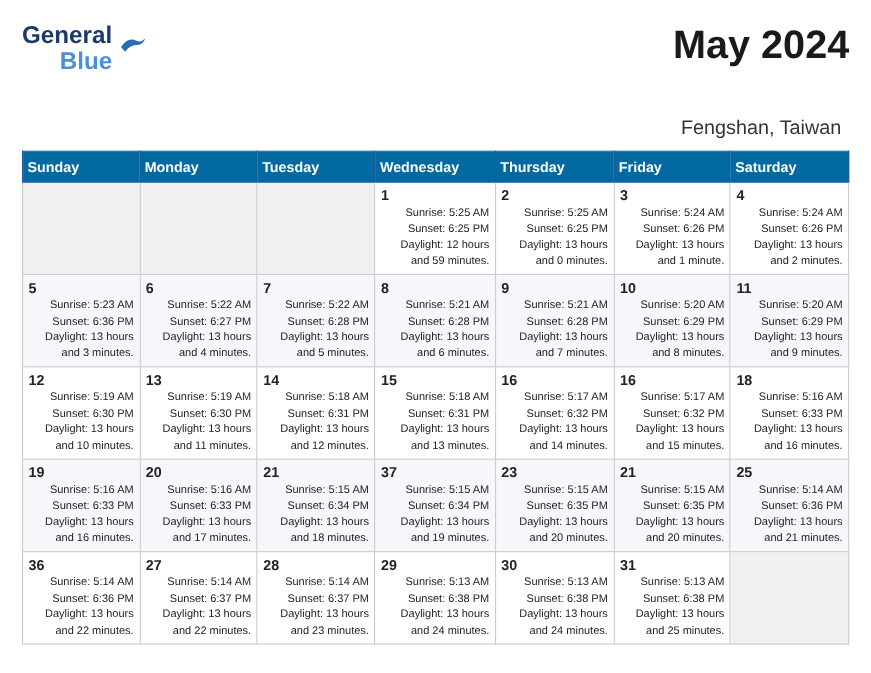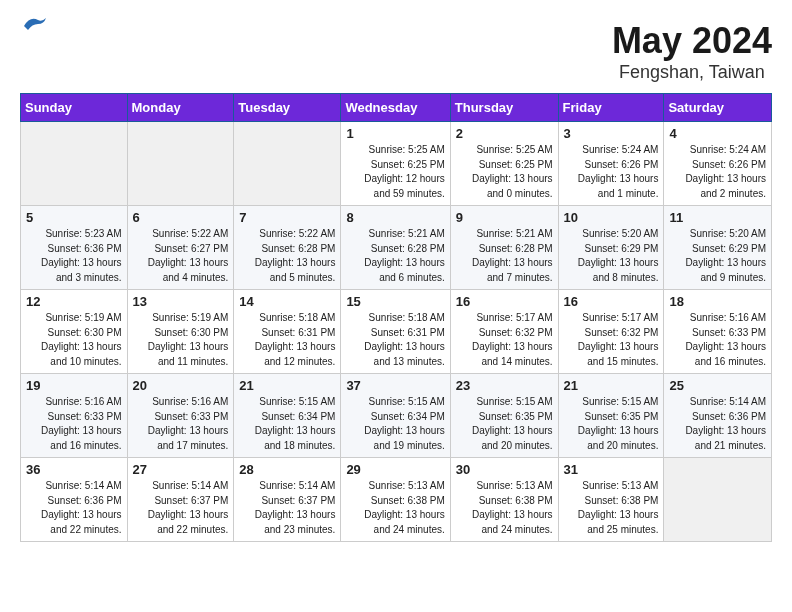--- a/index.html
+++ b/index.html
@@ -25,28 +25,29 @@
       text-align: center;
     }
     .main-title {
       font-size: 36px;
       font-weight: bold;
       color: #1a1a1a;
     }
     .subtitle {
       font-size: 18px;
       color: #333;
+      margin-top: 44px;
     }
     .calendar {
       width: 100%;
       border-collapse: collapse;
       border: 1px solid #ccc;
     }
     .calendar th {
-      background-color: #6d28d9;
+      background-color: #0369a1;
       color: #fff;
       font-size: 13px;
       font-weight: bold;
       padding: 6px 4px;
       text-align: left;
       border: 1px solid #1a5a9a;
     }
     .calendar td {
       vertical-align: top;
       width: 113px;
@@ -75,20 +76,24 @@
     .empty-cell {
       background: #f0f0f0 !important;
     }
   </style>
 </head>
 <body>
 
 <div class="header">
   <div class="logo">
     <div style="display:flex;align-items:center;gap:4px;">
+      <div style="display:flex;flex-direction:column;align-items:flex-end;">
+        <span style="font-size:22px;font-weight:bold;color:#1a3a6b;line-height:1.1;">General</span>
+        <span style="font-size:22px;font-weight:bold;color:#4a90d9;line-height:1.1;">Blue</span>
+      </div>
       <svg width="28" height="22" viewBox="0 0 28 22" style="margin-top:-8px;">
         <path d="M4 14 Q10 4 18 8 Q22 10 26 6 Q24 12 18 12 Q12 12 8 18 Z" fill="#2a6db5"></path>
       </svg>
     </div>
   </div>
   <div class="title-block">
     <div class="main-title">May 2024</div>
     <div class="subtitle">Fengshan, Taiwan</div>
   </div>
 </div>

